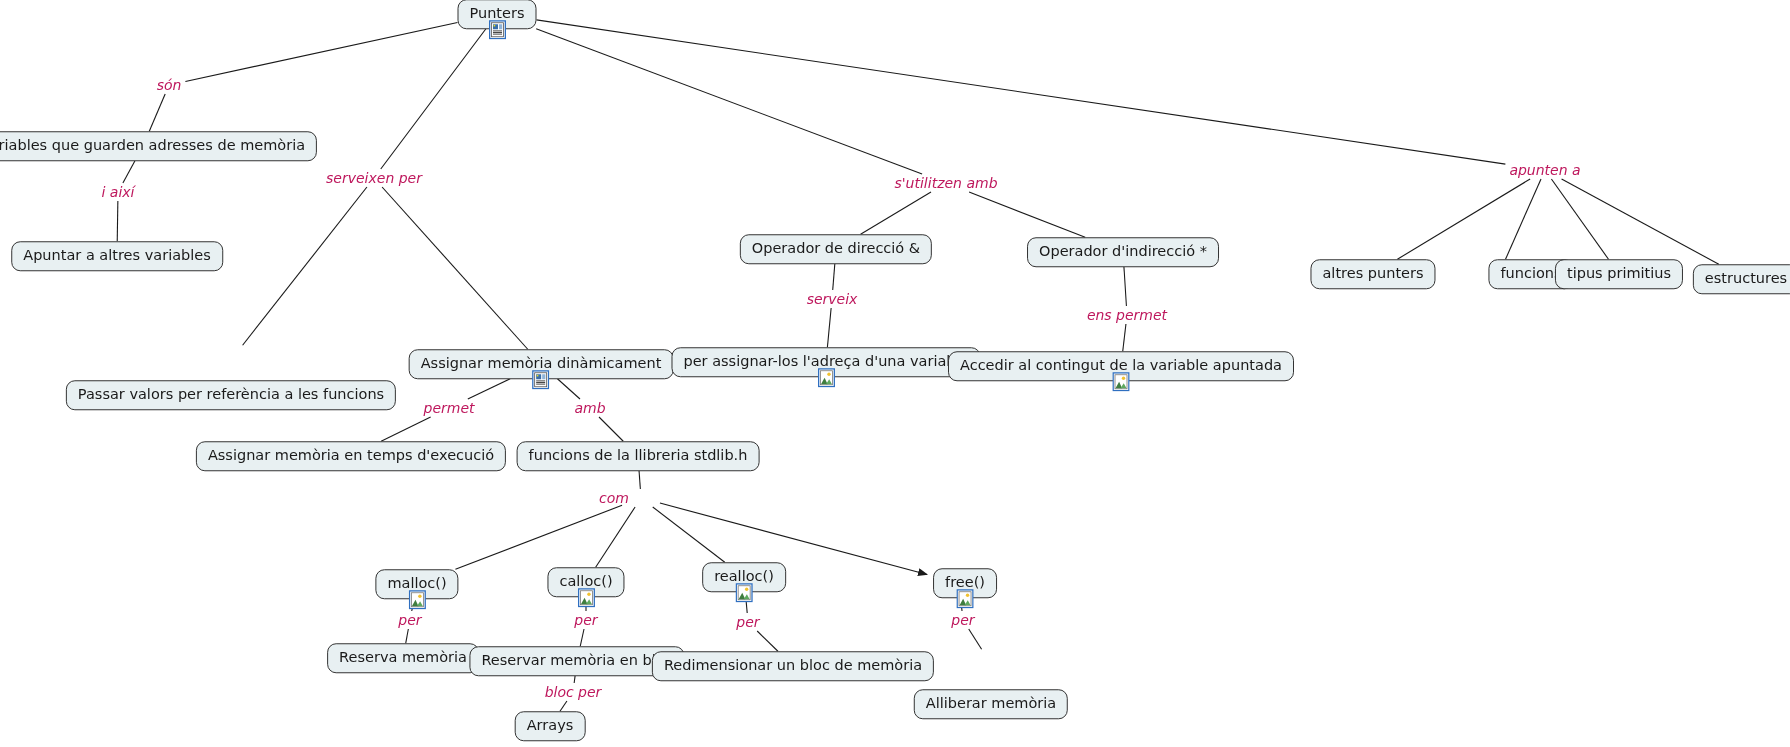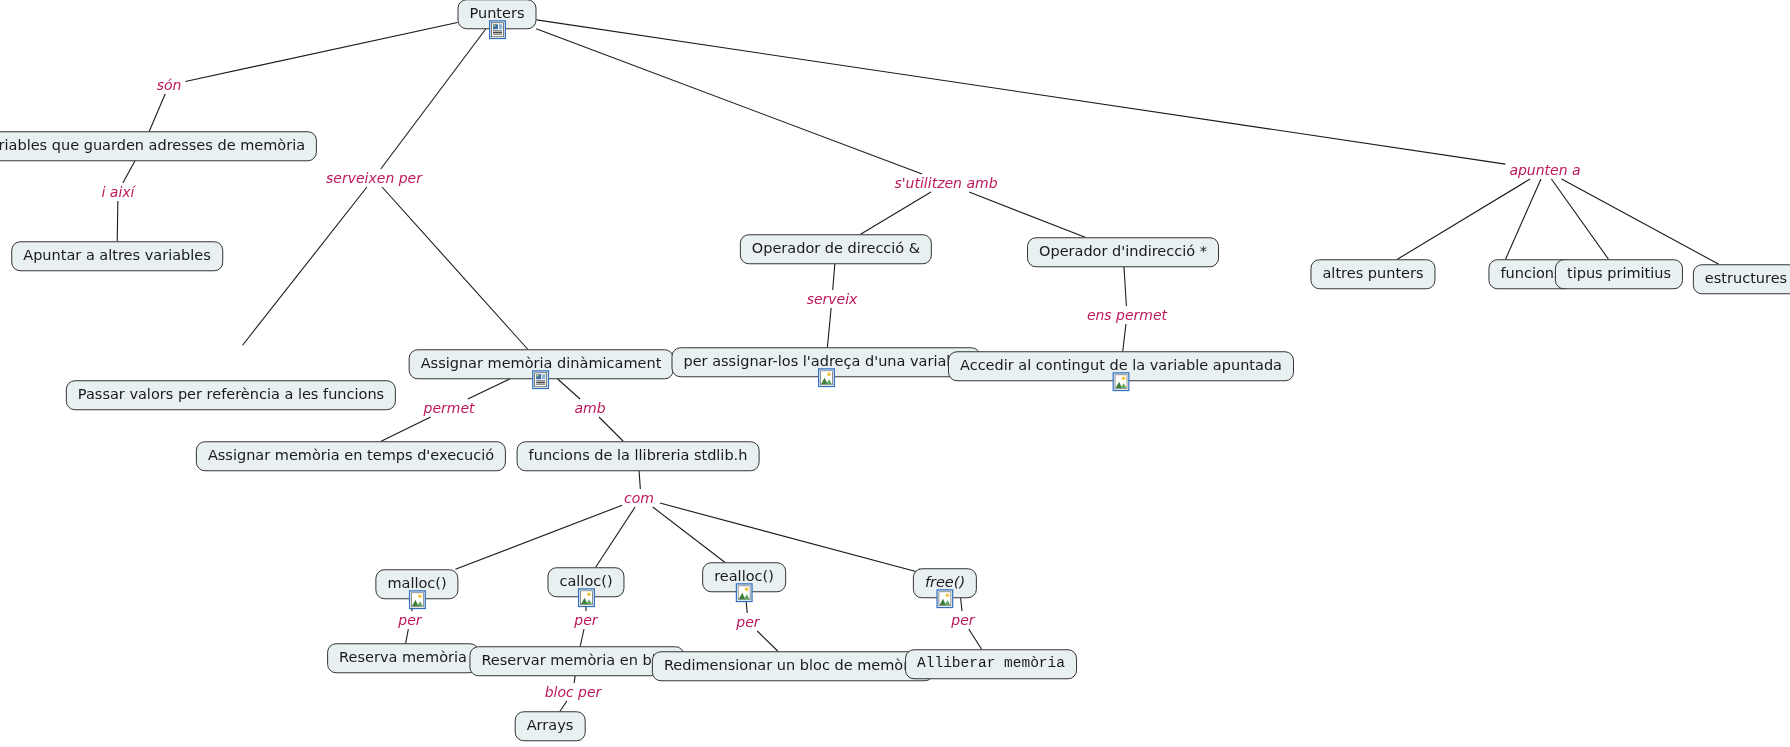--- a/index.html
+++ b/index.html
@@ -168,34 +168,34 @@
         </span></div>
       <div class="node" style="left: 744px; top: 577px;"><span>realloc()</span><span class="node-icon">
           <svg width="17" height="19" viewBox="0 0 17 19">
             <rect x="0.5" y="0.5" width="16" height="18" fill="#ffffff" stroke="#2f6fc0" stroke-width="1.6"></rect>
             <rect x="2.5" y="2.5" width="12" height="14" fill="#ffffff" stroke="#777" stroke-width="0.8"></rect>
             <circle cx="11" cy="6" r="1.7" fill="#f2c230"></circle>
             <path d="M3 16 L6.6 9.5 L9.6 16 Z" fill="#3f7d3f"></path>
             <path d="M8 16 L11.2 11 L14 16 Z" fill="#5ea85e"></path>
           </svg>
         </span></div>
-      <div class="node" style="left: 945px; top: 583px; font-style: italic;"><span>free()</span><span class="node-icon">
+      <div class="node" style="left: 965px; top: 583px;"><span>free()</span><span class="node-icon">
           <svg width="17" height="19" viewBox="0 0 17 19">
             <rect x="0.5" y="0.5" width="16" height="18" fill="#ffffff" stroke="#2f6fc0" stroke-width="1.6"></rect>
             <rect x="2.5" y="2.5" width="12" height="14" fill="#ffffff" stroke="#777" stroke-width="0.8"></rect>
             <circle cx="11" cy="6" r="1.7" fill="#f2c230"></circle>
             <path d="M3 16 L6.6 9.5 L9.6 16 Z" fill="#3f7d3f"></path>
             <path d="M8 16 L11.2 11 L14 16 Z" fill="#5ea85e"></path>
           </svg>
         </span></div>
       <div class="node" style="left: 403px; top: 658px;"><span>Reserva memòria</span></div>
       <div class="node" style="left: 577px; top: 661px;"><span>Reservar memòria en bloc</span></div>
       <div class="node" style="left: 550px; top: 726px; text-align: right;"><span>Arrays</span></div>
       <div class="node" style="left: 793px; top: 666px;"><span>Redimensionar un bloc de memòria</span></div>
-      <div class="node" style="left: 991px; top: 664px; font-family: Liberation Mono, monospace;"><span>Alliberar memòria</span></div>
+      <div class="node" style="left: 991px; top: 704px;"><span>Alliberar memòria</span></div>
       <div class="node" style="left: 836px; top: 249px;"><span>Operador de direcció &amp;</span></div>
       <div class="node" style="left: 826px; top: 362px;"><span>per assignar-los l'adreça d'una variable</span><span class="node-icon">
           <svg width="17" height="19" viewBox="0 0 17 19">
             <rect x="0.5" y="0.5" width="16" height="18" fill="#ffffff" stroke="#2f6fc0" stroke-width="1.6"></rect>
             <rect x="2.5" y="2.5" width="12" height="14" fill="#ffffff" stroke="#777" stroke-width="0.8"></rect>
             <circle cx="11" cy="6" r="1.7" fill="#f2c230"></circle>
             <path d="M3 16 L6.6 9.5 L9.6 16 Z" fill="#3f7d3f"></path>
             <path d="M8 16 L11.2 11 L14 16 Z" fill="#5ea85e"></path>
           </svg>
         </span></div>
@@ -213,21 +213,21 @@
       <div class="node" style="left: 1499px; top: 274px; margin-left: 32px;"><span>funcions</span></div>
       <div class="node" style="left: 1619px; top: 274px;"><span>tipus primitius</span></div>
       <div class="node" style="left: 1746px; top: 279px;"><span>estructures</span></div>
     </div>
   <div id="labels-layer">
       <div class="linklabel" style="left: 169px; top: 85px;">són</div>
       <div class="linklabel" style="left: 118px; top: 192px;">i així</div>
       <div class="linklabel" style="left: 374px; top: 178px;">serveixen per</div>
       <div class="linklabel" style="left: 449px; top: 408px;">permet</div>
       <div class="linklabel" style="left: 590px; top: 408px;">amb</div>
-      <div class="linklabel" style="left: 639px; top: 498px;">com</div>
+      <div class="linklabel" style="left: 614px; top: 498px;">com</div>
       <div class="linklabel" style="left: 410px; top: 620px;">per</div>
       <div class="linklabel" style="left: 586px; top: 620px;">per</div>
       <div class="linklabel" style="left: 748px; top: 622px;">per</div>
       <div class="linklabel" style="left: 963px; top: 620px;">per</div>
       <div class="linklabel" style="left: 573px; top: 692px;">bloc per</div>
       <div class="linklabel" style="left: 946px; top: 183px;">s'utilitzen amb</div>
       <div class="linklabel" style="left: 832px; top: 299px;">serveix</div>
       <div class="linklabel" style="left: 1127px; top: 315px;">ens permet</div>
       <div class="linklabel" style="left: 1545px; top: 170px;">apunten a</div>
     </div>

